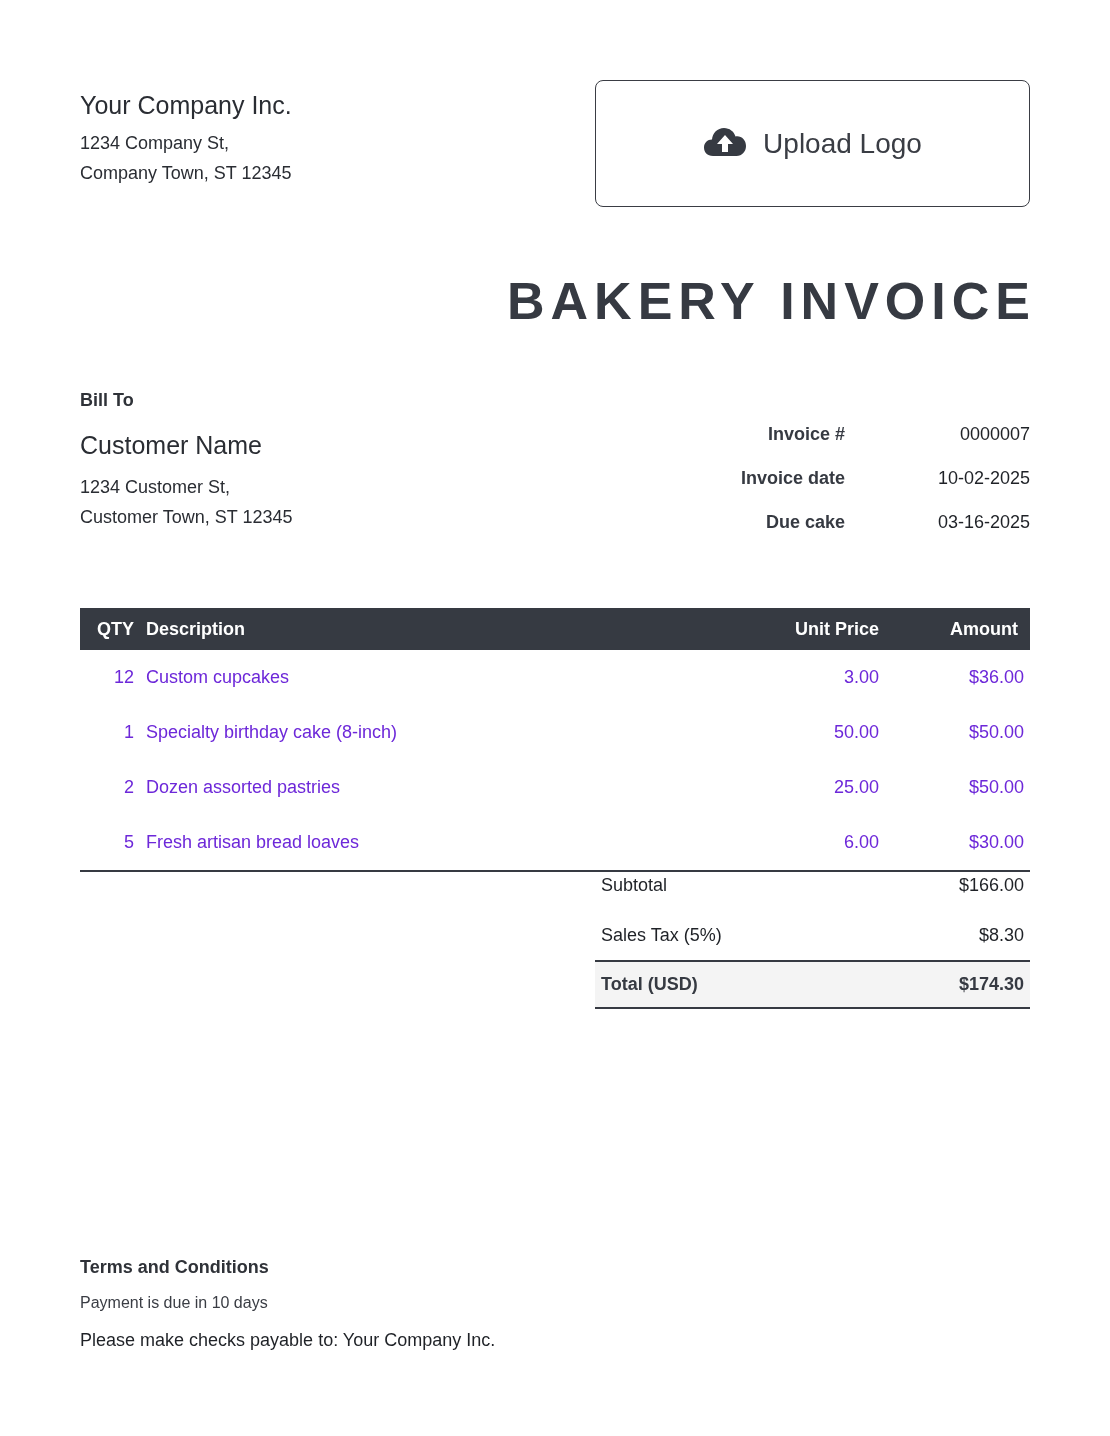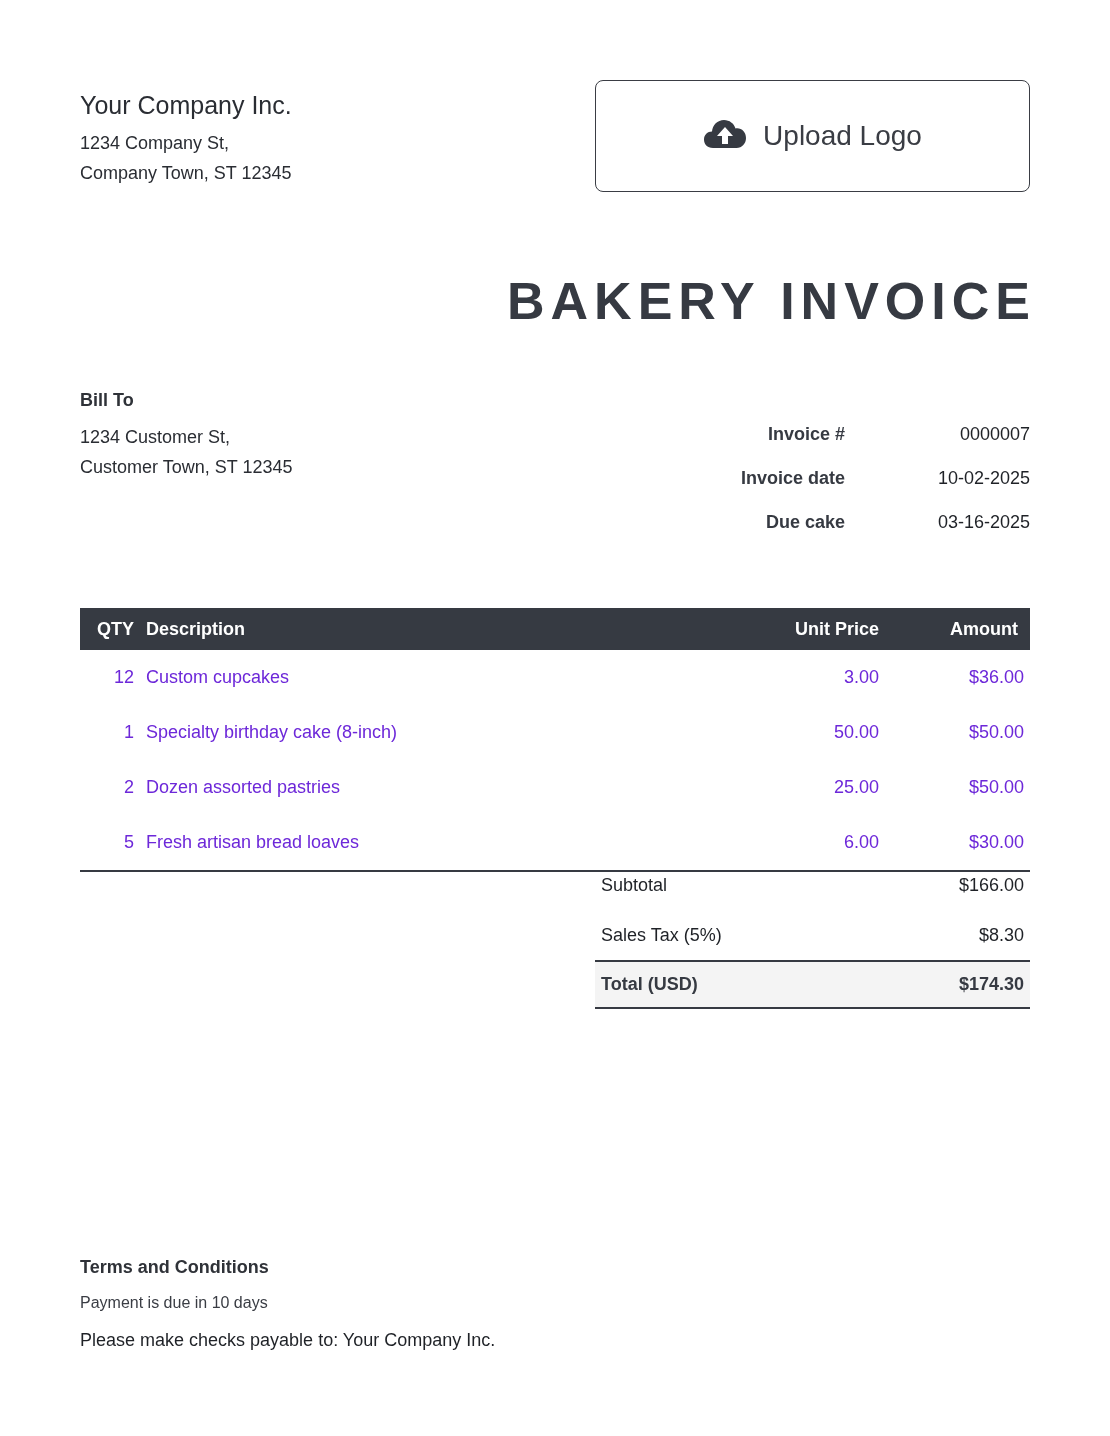--- a/index.html
+++ b/index.html
@@ -12,21 +12,21 @@
   }
   .page { position: absolute; left: 0; top: 0; width: 1110px; height: 1436px; }
 
   
   .company { position: absolute; left: 80px; top: 88px; }
   .company-name { font-size: 25px; color: #2a2d33; line-height: 34px; }
   .company-addr { margin-top: 6px; font-size: 18px; line-height: 30px; color: #2a2d33; }
 
   
   .upload-logo {
-    position: absolute; left: 595px; top: 80px; width: 435px; height: 112px;
+    position: absolute; left: 595px; top: 80px; width: 435px; height: 127px;
     border: 1px solid #3a3d44; border-radius: 8px;
     display: flex; align-items: center; justify-content: center; gap: 16px;
     cursor: pointer; background: #fff;
   }
   .upload-logo svg { width: 44px; height: 32px; }
   .upload-label { font-size: 28px; color: #3a3d44; }
 
   
   .doc-title {
     position: absolute; right: 80px; top: 270px;
@@ -94,20 +94,21 @@
         <path d="M22 9 L30 18 L25 18 L25 26 L19 26 L19 18 L14 18 Z" fill="#ffffff"></path>
       </svg>
     </span>
     <span class="upload-label">Upload Logo</span>
   </div>
 
   <div class="doc-title">BAKERY INVOICE</div>
 
   <div class="billto">
     <div class="billto-label">Bill To</div>
+    <div class="customer-name">Customer Name</div>
     <div class="customer-addr">
       <div>1234 Customer St,</div>
       <div>Customer Town, ST 12345</div>
     </div>
   </div>
 
   <div class="meta">
     <div class="meta-row">
       <div class="meta-label">Invoice #</div>
       <div class="meta-value">0000007</div>

